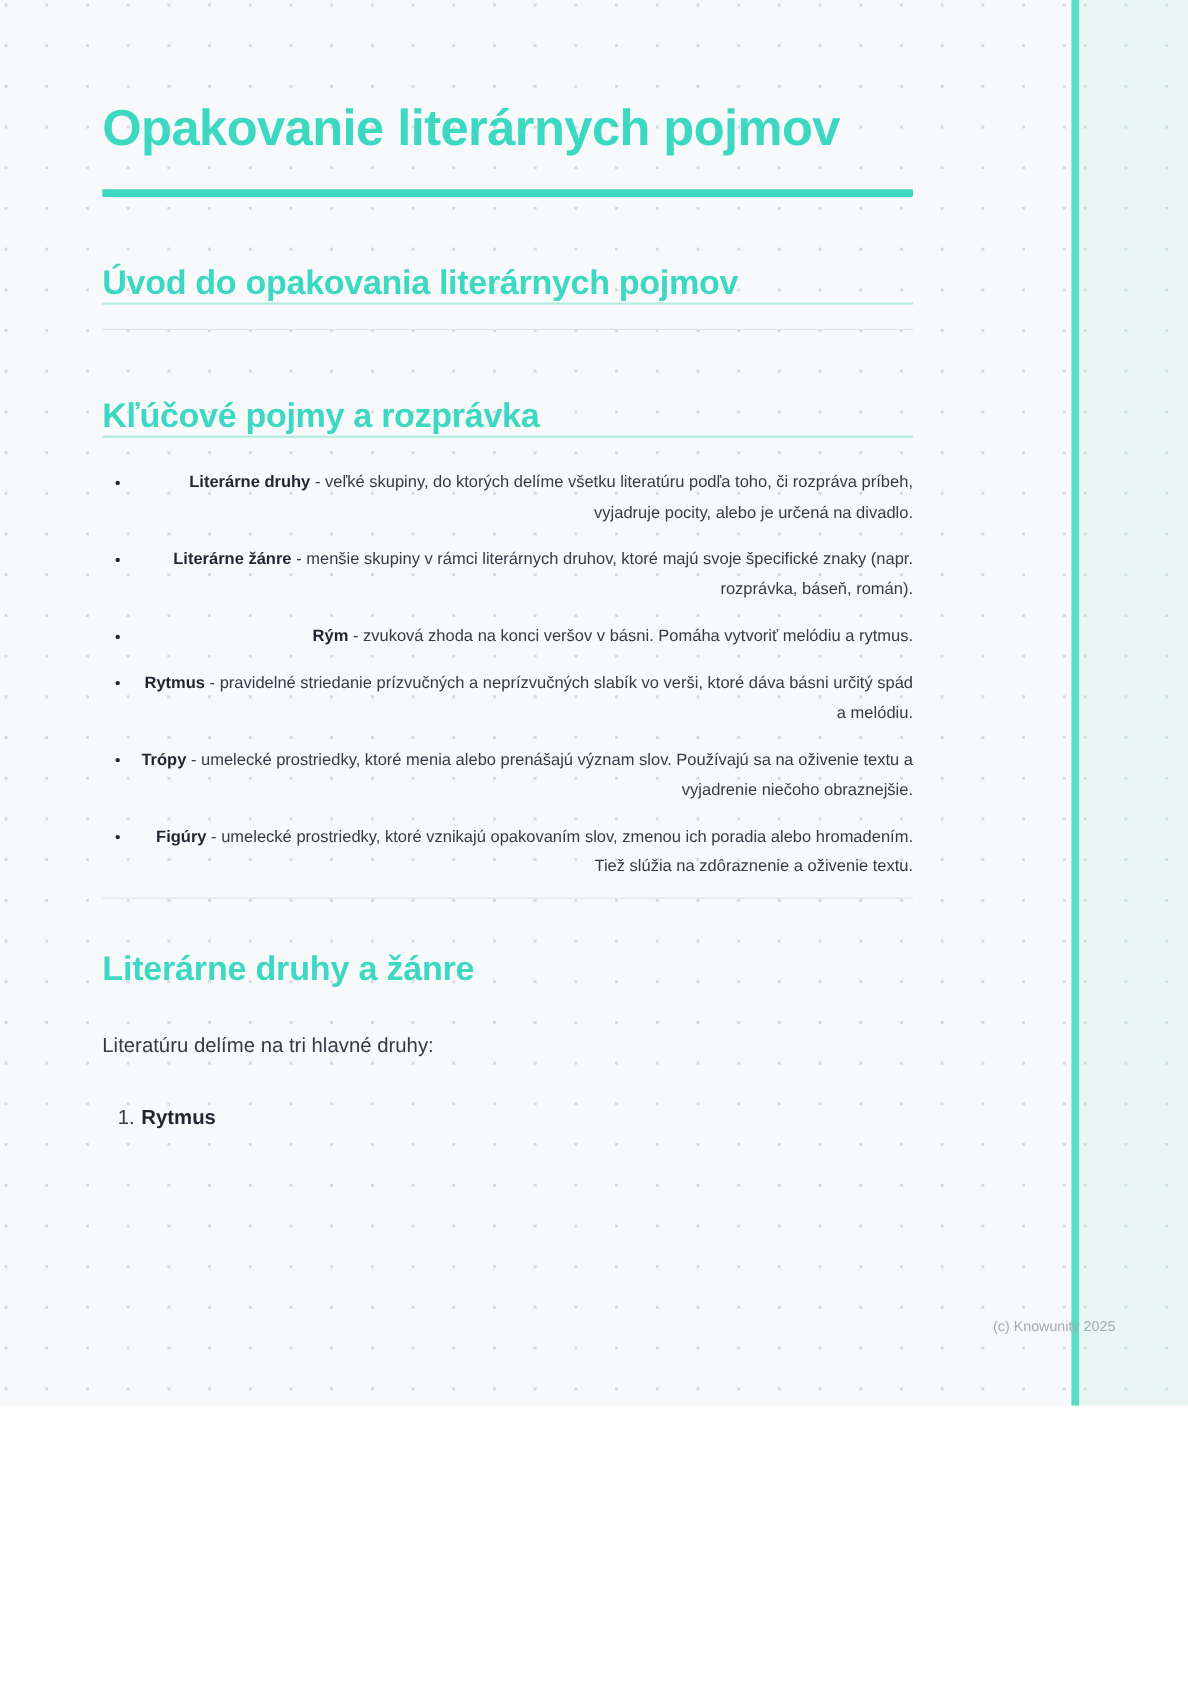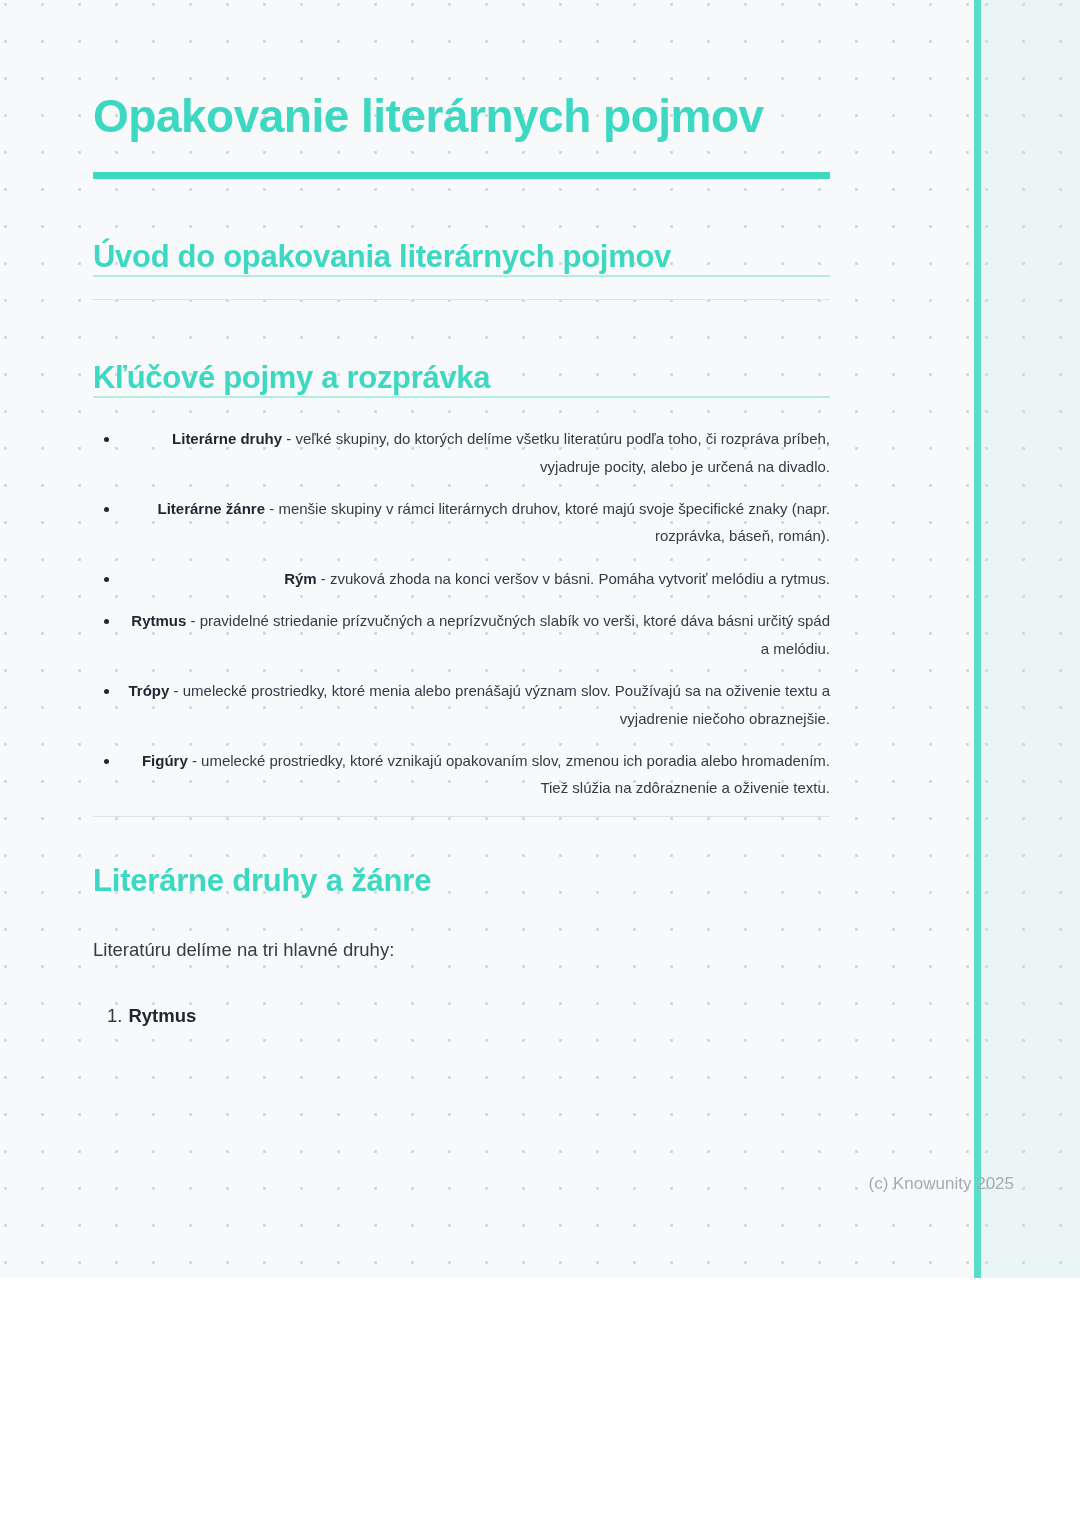--- a/index.html
+++ b/index.html
@@ -142,22 +142,22 @@
   }
 
   ol.plain-list strong {
     font-weight: 700;
     color: #1f2630;
   }
 
   .footer-credit {
     position: absolute;
     right: 66px;
-    bottom: 84px;
-    font-size: 17px;
+    bottom: 65px;
+    font-size: 13px;
     color: #a3abb2;
     z-index: 5;
   }
 </style>
 </head>
 <body>
 
 <div class="page">
 
   <div class="side-tint"></div>

